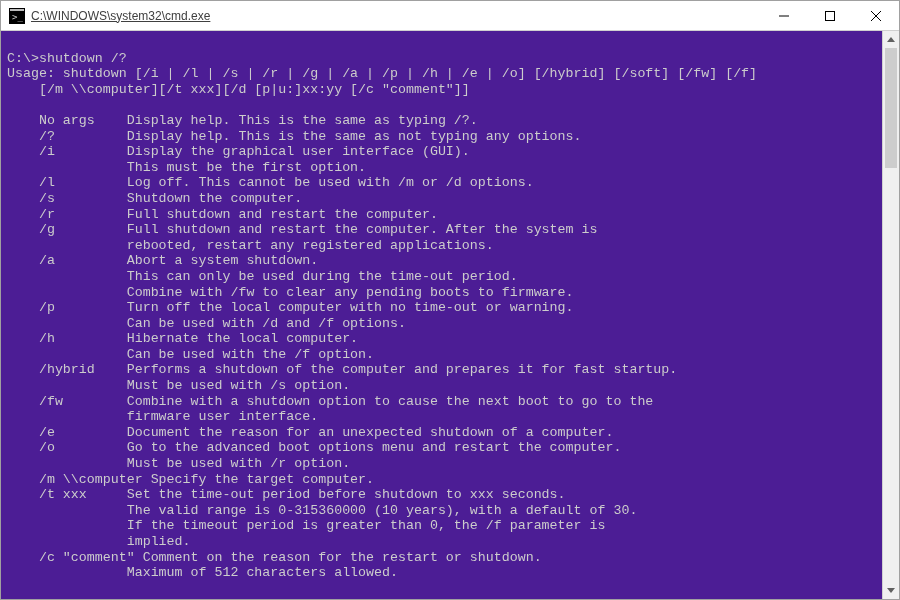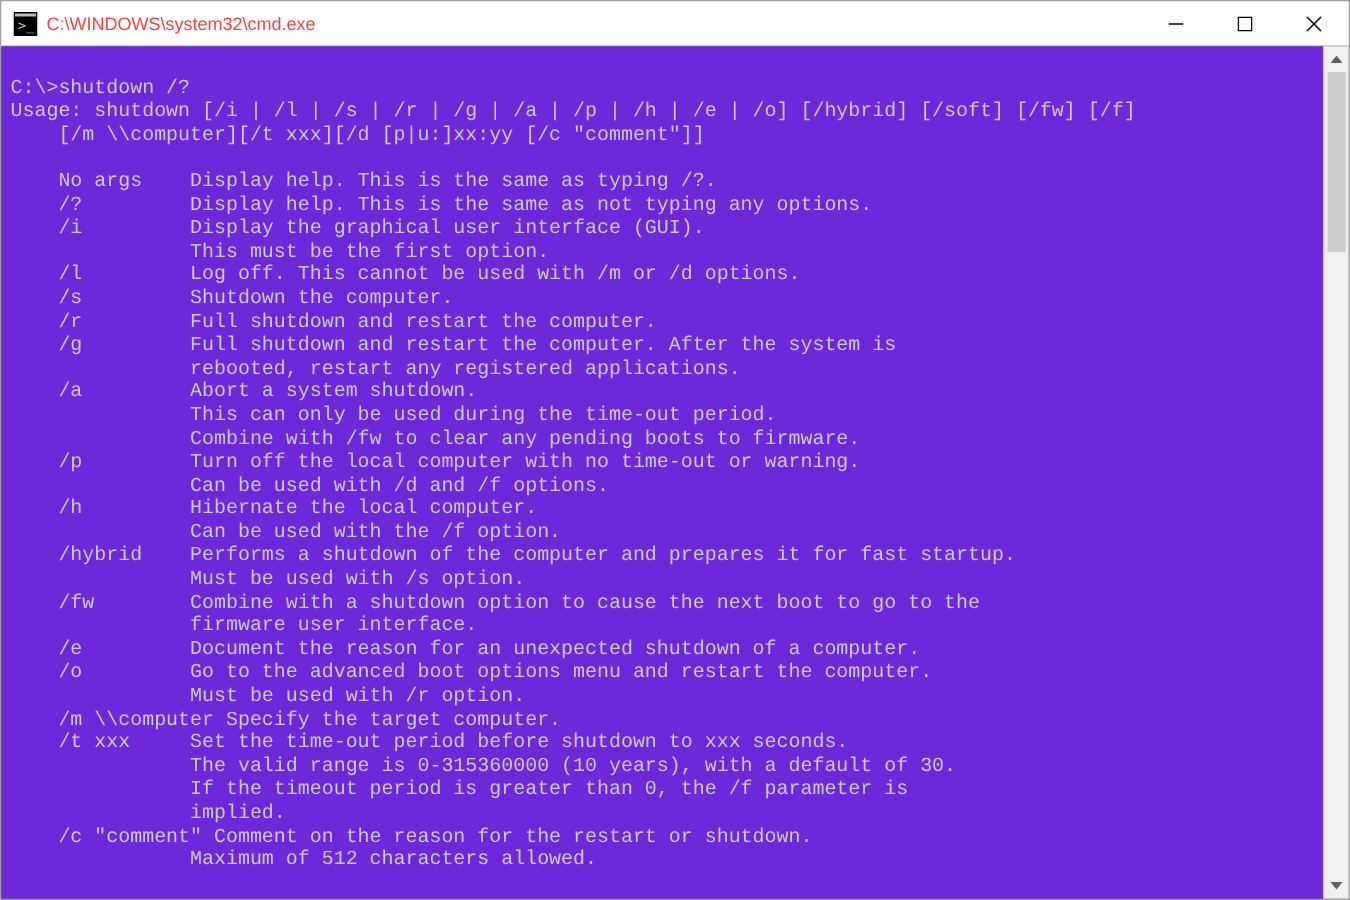--- a/index.html
+++ b/index.html
@@ -40,21 +40,22 @@
       align-items: center;
       justify-content: center;
     }
     .titlebar-icon svg {
       width: 16px;
       height: 16px;
     }
     .titlebar-title {
       flex: 1;
       font-size: 12px;
-      color: #ef4444;
+      color: #404040;
+      text-decoration: underline;
     }
     .titlebar-buttons {
       display: flex;
       height: 100%;
     }
     .tb-btn {
       width: 46px;
       height: 100%;
       display: flex;
       align-items: center;
@@ -66,21 +67,21 @@
       height: 10px;
     }
     .console-wrap {
       flex: 1;
       display: flex;
       background: #000;
       min-height: 0;
     }
     .console {
       flex: 1;
-      background: #6d28d9;
+      background: #4c1d95;
       color: #cccccc;
       font-family: Consolas, "Courier New", monospace;
       font-size: 13.3px;
       line-height: 15.6px;
       padding: 4px 6px;
       white-space: pre;
       overflow: hidden;
     }
     .scrollbar {
       width: 17px;

